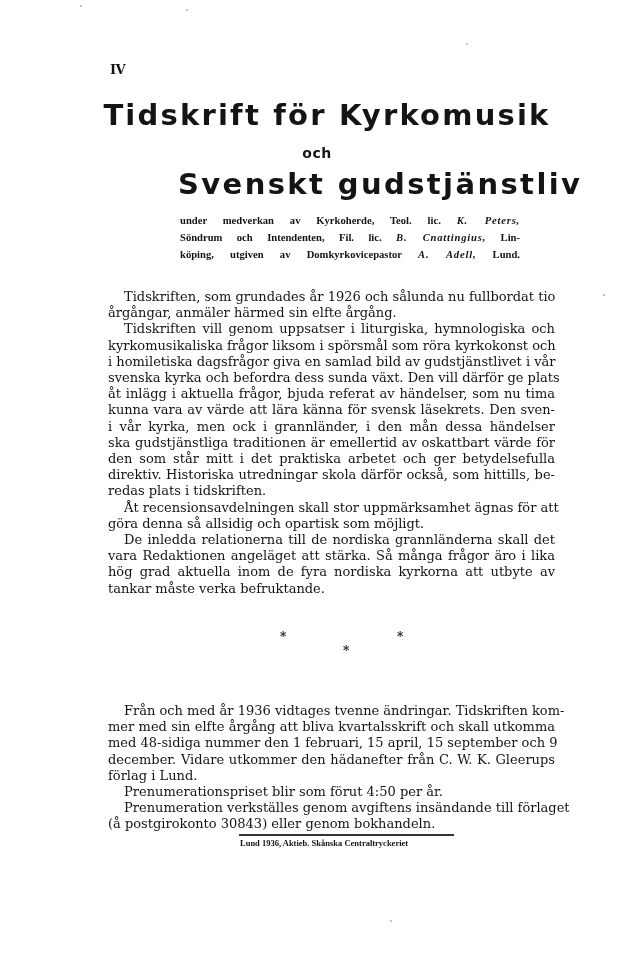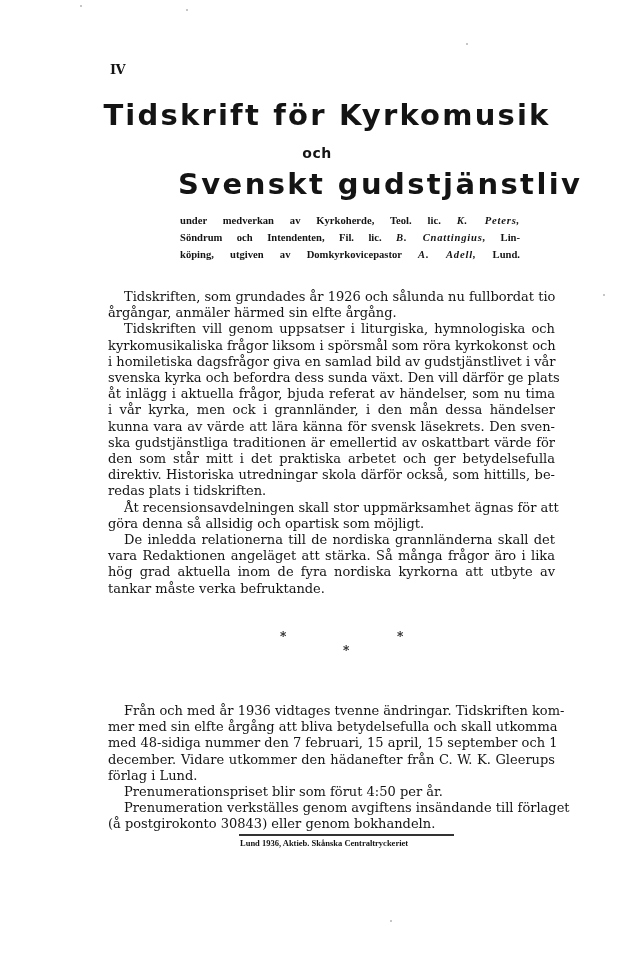--- a/index.html
+++ b/index.html
@@ -69,22 +69,22 @@
     <div>
       <span class="line indent">Tidskriften, som grundades år 1926 och sålunda nu fullbordat tio</span>
       <span class="line last">årgångar, anmäler härmed sin elfte årgång.</span>
     </div>
     <div>
       <span class="line indent">Tidskriften vill genom uppsatser i liturgiska, hymnologiska och</span>
       <span class="line">kyrkomusikaliska frågor liksom i spörsmål som röra kyrkokonst och</span>
       <span class="line">i homiletiska dagsfrågor giva en samlad bild av gudstjänstlivet i vår</span>
       <span class="line">svenska kyrka och befordra dess sunda växt. Den vill därför ge plats</span>
       <span class="line">åt inlägg i aktuella frågor, bjuda referat av händelser, som nu tima</span>
+      <span class="line">kunna vara av värde att lära känna för svensk läsekrets. Den sven-</span>
       <span class="line">i vår kyrka, men ock i grannländer, i den mån dessa händelser</span>
-      <span class="line">kunna vara av värde att lära känna för svensk läsekrets. Den sven-</span>
       <span class="line">ska gudstjänstliga traditionen är emellertid av oskattbart värde för</span>
       <span class="line">den som står mitt i det praktiska arbetet och ger betydelsefulla</span>
       <span class="line">direktiv. Historiska utredningar skola därför också, som hittills, be-</span>
       <span class="line last">redas plats i tidskriften.</span>
     </div>
     <div>
       <span class="line indent">Åt recensionsavdelningen skall stor uppmärksamhet ägnas för att</span>
       <span class="line last">göra denna så allsidig och opartisk som möjligt.</span>
     </div>
     <div>
@@ -97,22 +97,22 @@
 
 <div class="stars">
   <span style="left:280px; top:0;">*</span>
   <span style="left:397px; top:0;">*</span>
   <span style="left:343px; top:14px;">*</span>
 </div>
 
 <div class="body-text para2" id="announce">
     <div>
       <span class="line indent">Från och med år 1936 vidtages tvenne ändringar. Tidskriften kom-</span>
-      <span class="line">mer med sin elfte årgång att bliva betydelsefulla och skall utkomma</span>
-      <span class="line">med 48-sidiga nummer den 7 februari, 15 april, 15 september och 1</span>
+      <span class="line">mer med sin elfte årgång att bliva kvartalsskrift och skall utkomma</span>
+      <span class="line">med 48-sidiga nummer den 1 februari, 15 april, 15 september och 9</span>
       <span class="line">december. Vidare utkommer den hädanefter från C. W. K. Gleerups</span>
       <span class="line last">förlag i Lund.</span>
     </div>
     <div>
       <span class="line indent last">Prenumerationspriset blir som förut 4:50 per år.</span>
     </div>
     <div>
       <span class="line indent">Prenumeration verkställes genom avgiftens insändande till förlaget</span>
       <span class="line last">(å postgirokonto 30843) eller genom bokhandeln.</span>
     </div>

